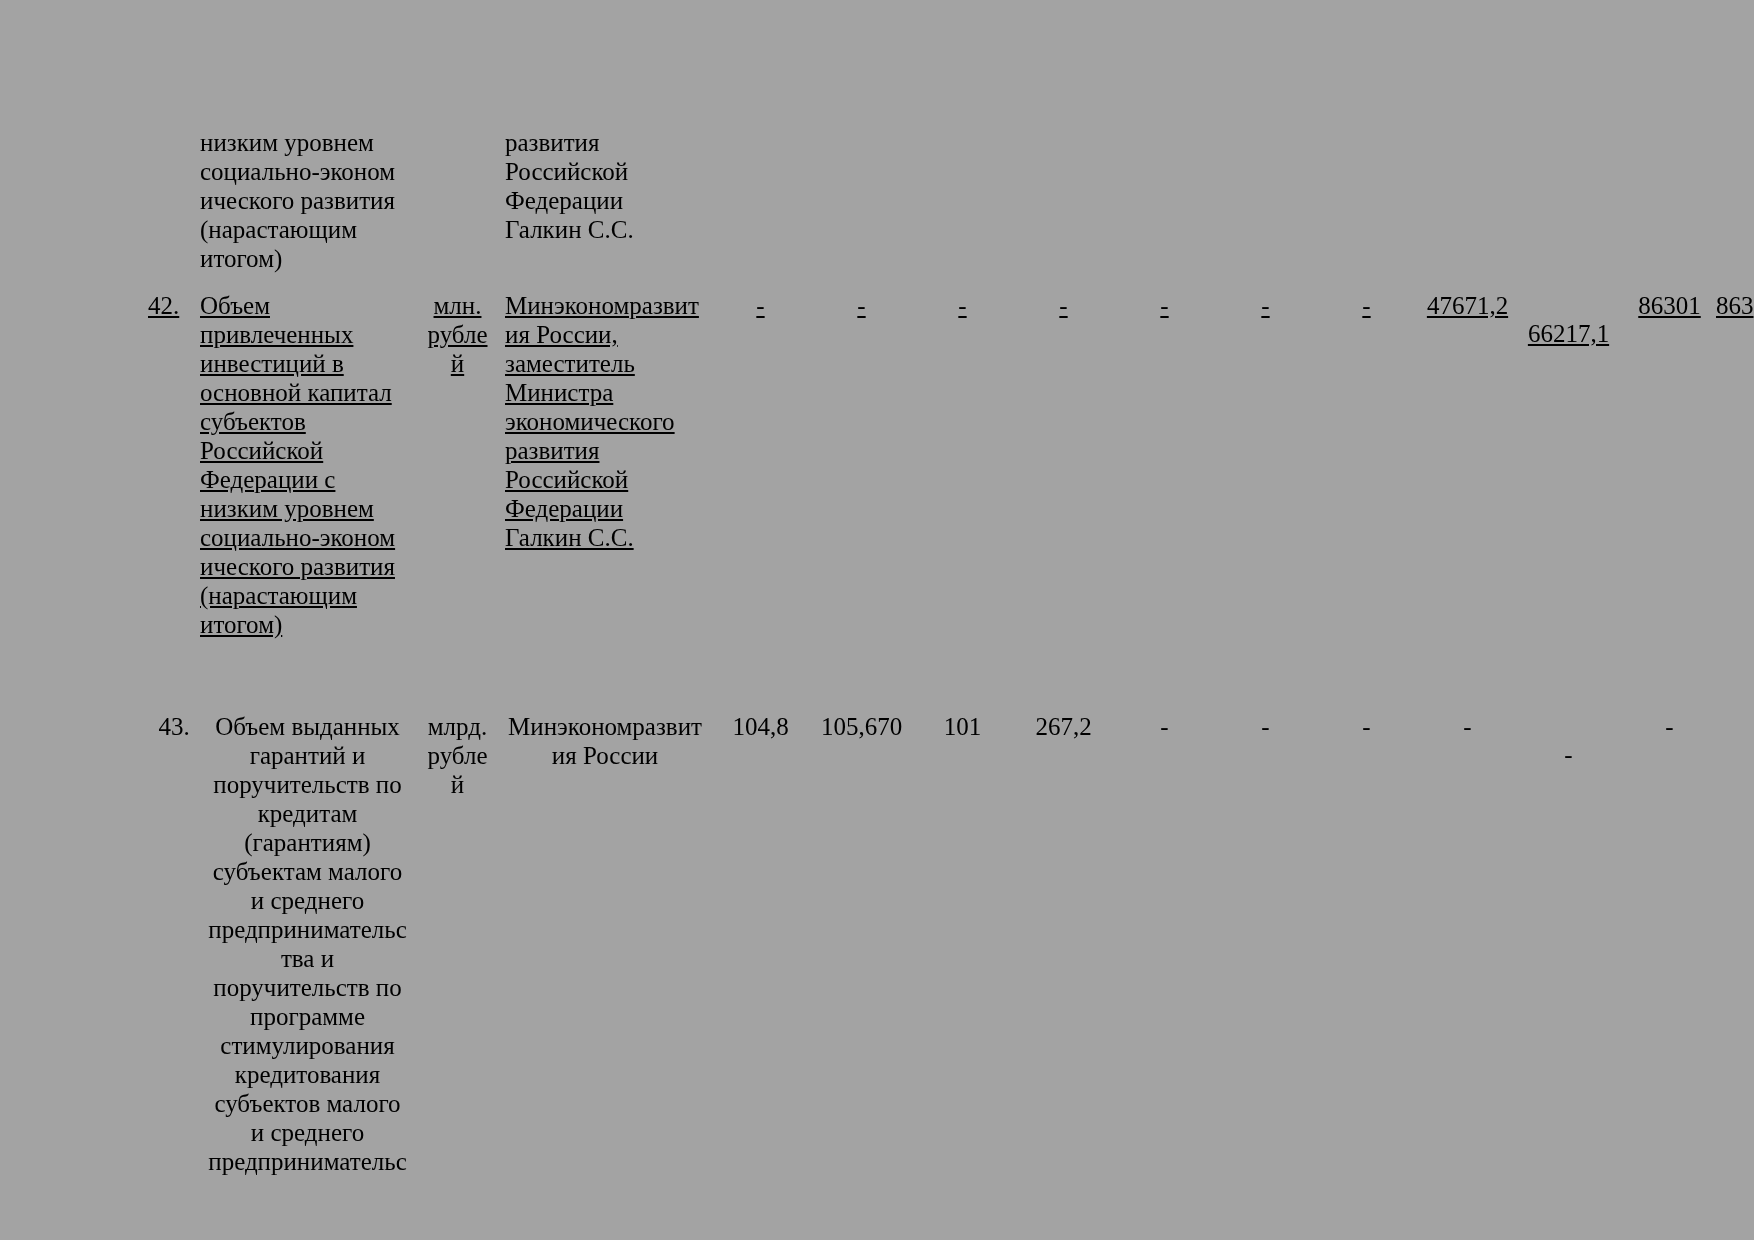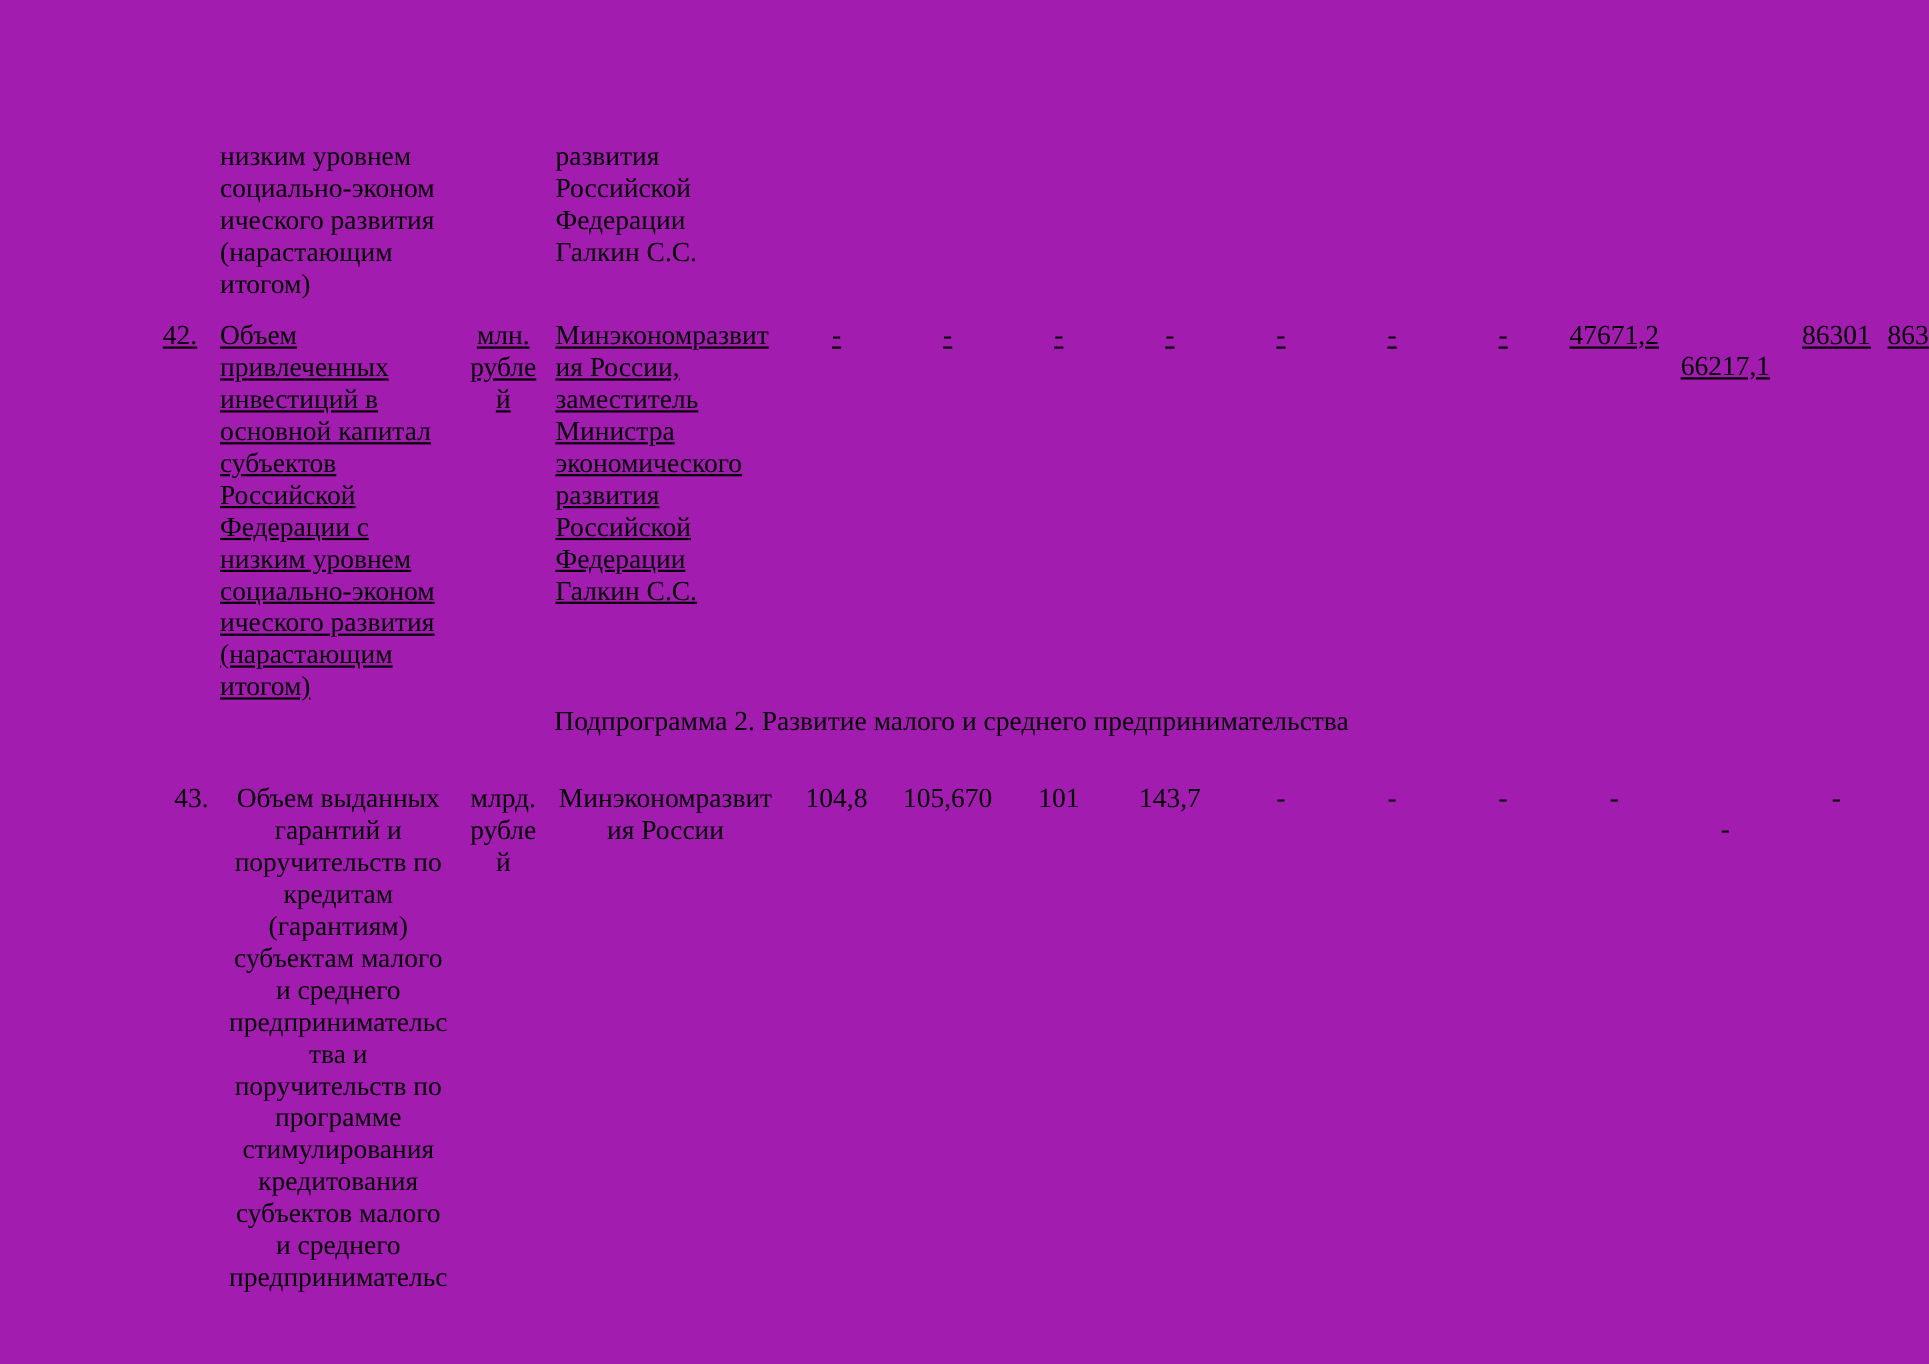--- a/index.html
+++ b/index.html
@@ -1,20 +1,20 @@
 <!DOCTYPE html>
 <html><head>
 <meta charset="utf-8">
 <style>
   html, body { margin: 0; padding: 0; background: #ffffff; }
   .page {
     position: relative;
     width: 1754px;
     height: 1240px;
-    background: #a21caf;
+    background: #a3a3a3;
     overflow: hidden;
     font-family: "Liberation Serif", "DejaVu Serif", serif;
     font-size: 25px;
     line-height: 29px;
     color: #000000;
   }
   .cell {
     position: absolute;
     white-space: pre-line;
   }
@@ -93,21 +93,20 @@
   <div class="cell val-cell v2 row-top-42">-</div>
   <div class="cell val-cell v3 row-top-42">-</div>
   <div class="cell val-cell v4 row-top-42">-</div>
   <div class="cell val-cell v5 row-top-42">-</div>
   <div class="cell val-cell v6 row-top-42">-</div>
   <div class="cell val-cell v7 row-top-42">47671,2</div>
   <div class="cell val-cell v8 row-top-42">66217,1</div>
   <div class="cell val-cell v9 row-top-42">86301</div>
   <div class="cell val-cell v10 clip-num row-top-42">863</div>
 
-  <div class="section-header">Подпрограмма 2. Развитие малого и среднего предпринимательства</div>
 
   <div class="cell num-cell row-top-43">43.</div>
   <div class="cell ind-cell row-top-43">Объем выданных
 гарантий и
 поручительств по
 кредитам
 (гарантиям)
 субъектам малого
 и среднего
 предпринимательс
@@ -120,21 +119,21 @@
 и среднего
 предпринимательс</div>
   <div class="cell unit-cell row-top-43">млрд.
 рубле
 й</div>
   <div class="cell resp-cell row-top-43">Минэкономразвит
 ия России</div>
   <div class="cell val-cell v0 row-top-43">104,8</div>
   <div class="cell val-cell v1 row-top-43">105,670</div>
   <div class="cell val-cell v2 row-top-43">101</div>
-  <div class="cell val-cell v3 row-top-43">143,7</div>
+  <div class="cell val-cell v3 row-top-43">267,2</div>
   <div class="cell val-cell v4 row-top-43">-</div>
   <div class="cell val-cell v5 row-top-43">-</div>
   <div class="cell val-cell v6 row-top-43">-</div>
   <div class="cell val-cell v7 row-top-43">-</div>
   <div class="cell val-cell v8 row-top-43">-</div>
   <div class="cell val-cell v9 row-top-43">-</div>
   <div class="cell val-cell v10 clip-dash row-top-43">-</div>
 
 </div>
 

